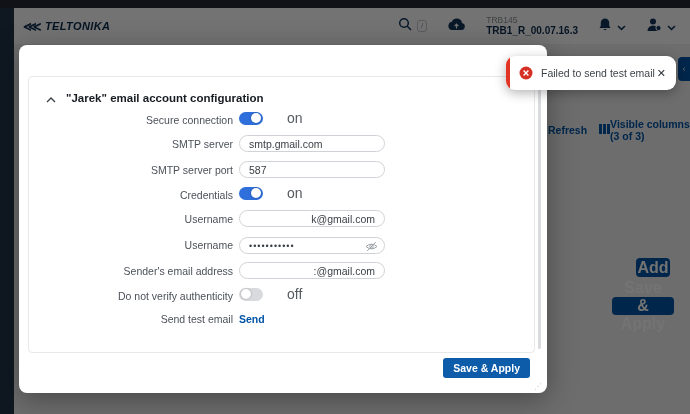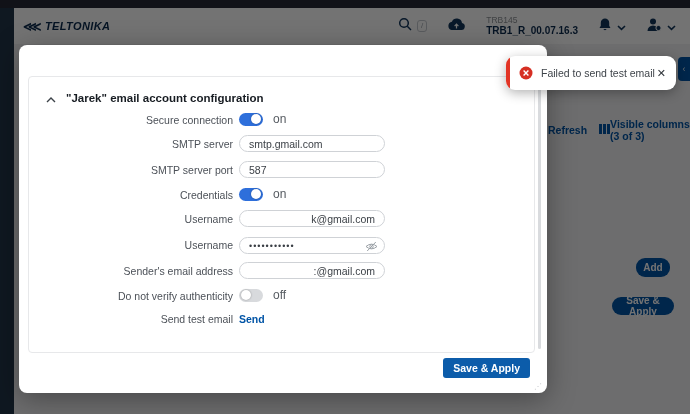--- a/index.html
+++ b/index.html
@@ -18,22 +18,22 @@
   .hgroup{display:flex;align-items:center;gap:5px;}
   .slash-badge{font-size:8px;color:#9aa0a8;border:1px solid #c6cad0;border-radius:3px;
                padding:1px 3px;line-height:1;}
   .device-block{display:flex;flex-direction:column;line-height:1.2;}
   .device-model{font-size:8.5px;color:#8d9196;}
   .device-fw{font-size:10px;font-weight:bold;color:#0d2c4f;}
 
   .bg-toolbar{position:absolute;top:118px;left:548px;display:flex;align-items:center;gap:12px;
               color:#0054a6;font-size:10.5px;font-weight:bold;}
   .bg-cols{display:flex;align-items:center;}
-  .bg-btn{position:absolute;background:#0054a6;color:#fff;font-size:10px;font-weight:bold;
-          border:none;border-radius:9px;display:flex;align-items:center;justify-content:center;cursor:pointer;}
+  .bg-btn{position:absolute;background:#0054a6;color:#fff;font-size:16px;font-weight:bold;
+          border:none;border-radius:4px;display:flex;align-items:center;justify-content:center;cursor:pointer;}
   .bg-add{left:636px;top:258px;width:34px;height:19px;}
   .bg-save{left:612px;top:297px;width:62px;height:18px;}
   .edge-btn{position:absolute;right:0;top:57px;width:12px;height:24px;background:#0054a6;
             border-radius:4px 0 0 4px;color:#dce8f4;font-size:9px;display:flex;align-items:center;
             justify-content:center;cursor:pointer;}
 
   
   .overlay{position:absolute;inset:0;background:rgba(0,0,0,0.55);z-index:10;}
 
   
@@ -54,21 +54,21 @@
   .pw-wrap{position:relative;width:146px;}
   .pw-wrap .tinput{width:100%;font-size:9px;letter-spacing:1px;padding-right:24px;}
   .eye{position:absolute;right:7px;top:3px;}
   .toggle{width:24px;height:13px;border-radius:7px;position:relative;cursor:pointer;}
   .toggle.on{background:#2e6fdb;}
   .toggle.off{background:#d8dadd;}
   .knob{position:absolute;top:1.5px;width:10px;height:10px;border-radius:50%;background:#fff;
         box-shadow:0 0 2px rgba(0,0,0,.35);}
   .toggle.on .knob{right:2px;}
   .toggle.off .knob{left:2px;}
-  .toggle-state{font-size:12px;color:#565b61;margin-left:10px;}
+  .toggle-state{font-size:14px;color:#565b61;margin-left:24px;}
   .blue-link{color:#0054a6;font-size:10.5px;font-weight:bold;cursor:pointer;text-decoration:none;}
   .hint-text{color:#8a9097;font-size:10.5px;margin-left:4px;}
   .scroll-thumb{position:absolute;left:519px;top:36px;width:3px;height:268px;background:#d9dbde;border-radius:2px;}
   .modal-save{position:absolute;right:17px;bottom:15px;background:#0c5caa;color:#fff;border:none;
               border-radius:3px;font-size:10.5px;font-weight:bold;padding:4px 10px;cursor:pointer;
               font-family:"Liberation Sans",sans-serif;}
   .grip{position:absolute;right:5px;bottom:2px;color:#c3c6ca;font-size:8px;}
 
   
   .toast{position:absolute;left:506px;top:56px;width:170px;height:34px;background:#fff;border-radius:9px;

